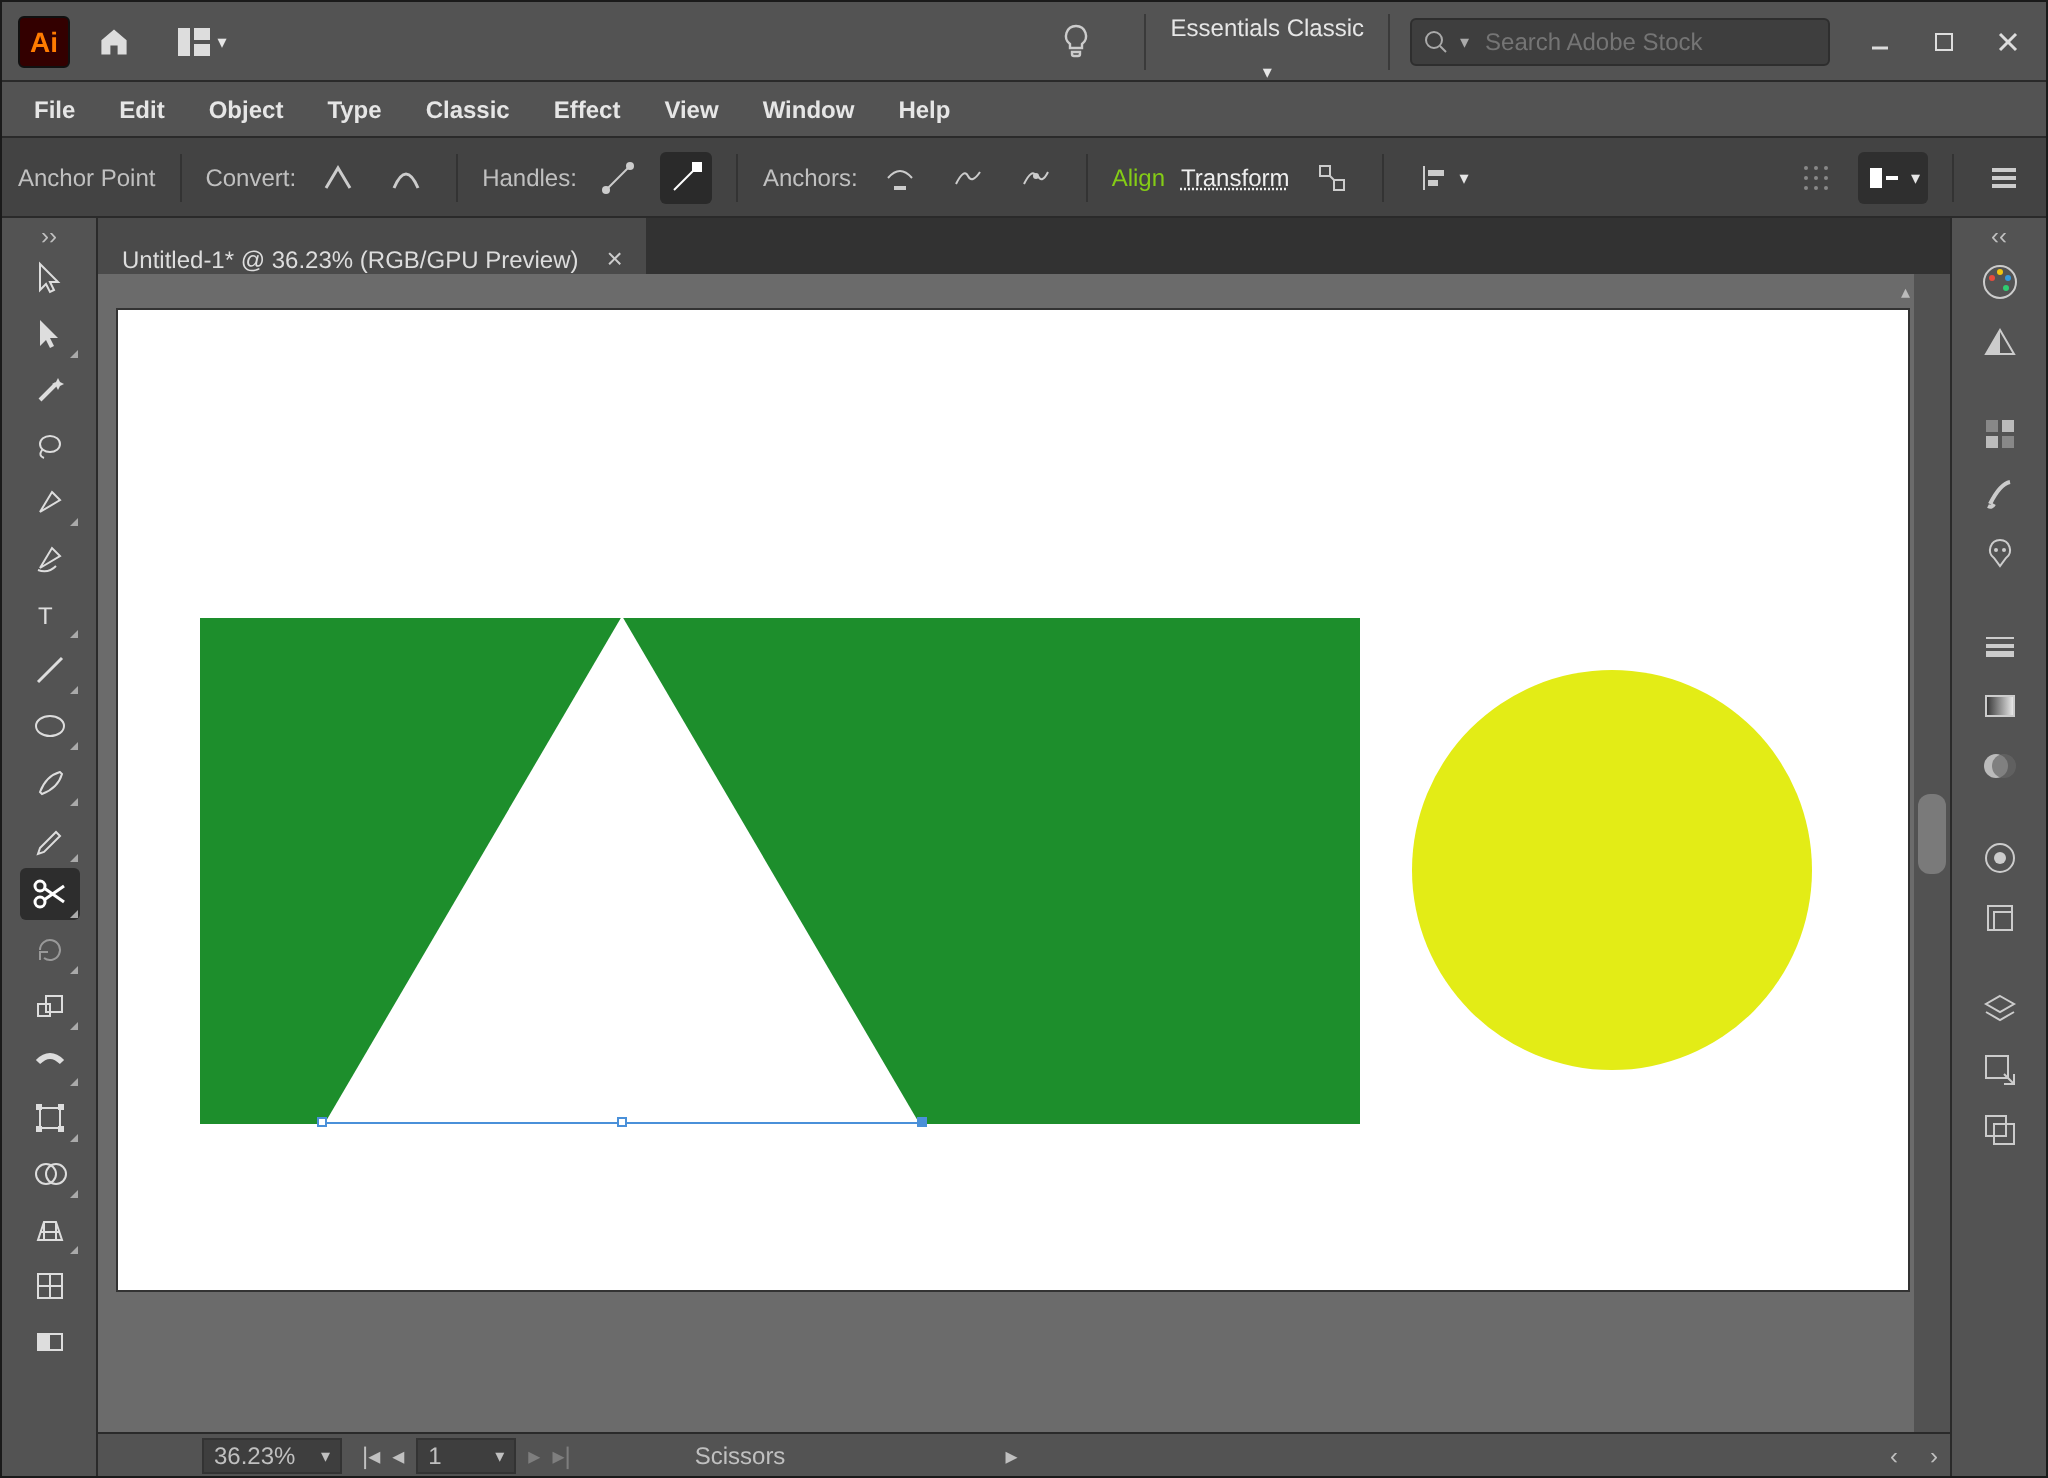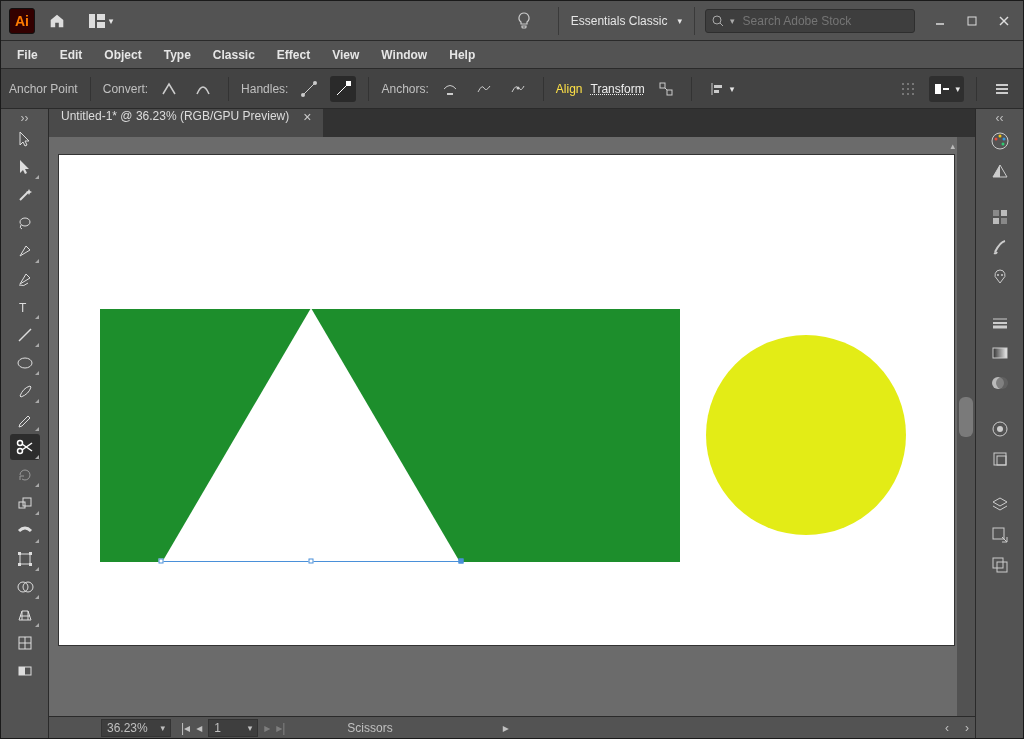--- a/index.html
+++ b/index.html
@@ -16,42 +16,42 @@
     --ai-bg:#330000;
   }
   *{box-sizing:border-box;font-family:"Segoe UI",Arial,sans-serif;font-size:12px;}
   body{margin:0;width:1024px;height:739px;background:var(--bg-dark);color:var(--fg);overflow:hidden;display:flex;flex-direction:column;border:1px solid #1a1a1a;}
   .titlebar{height:40px;background:var(--bg-med);display:flex;align-items:center;border-bottom:1px solid var(--sep);}
   .ai-badge{width:26px;height:26px;margin:0 6px 0 8px;background:var(--ai-bg);border:1px solid #111;border-radius:3px;display:flex;align-items:center;justify-content:center;color:var(--accent);font-weight:bold;font-size:14px;}
   .tb-btn{width:32px;height:32px;display:flex;align-items:center;justify-content:center;color:var(--fg);}
   .ws-switch{width:40px;height:28px;margin-left:8px;display:flex;align-items:center;justify-content:center;gap:4px;}
   .spacer{flex:1;}
   .bulb{margin-right:18px;}
-  .ws-drop{height:28px;padding:0 12px;display:flex;align-items:center;gap:10px;color:var(--fg);border-left:1px solid #3a3a3a;border-right:1px solid #3a3a3a;}
+  .ws-drop{height:28px;padding:0 12px;display:flex;align-items:center;gap:10px;color:var(--fg);border-left:1px solid #3a3a3a;border-right:1px solid #3a3a3a;flex-direction:column;}
   .search{margin:0 10px;width:210px;height:24px;background:#3e3e3e;border:1px solid #2e2e2e;border-radius:3px;display:flex;align-items:center;padding:0 6px;gap:6px;}
   .search input{flex:1;background:transparent;border:0;outline:0;color:var(--fg);}
   .winctrl{display:flex;gap:2px;margin-right:4px;}
   .winctrl div{width:30px;height:20px;display:flex;align-items:center;justify-content:center;color:var(--fg);}
   .menubar{height:28px;background:var(--bg-med);display:flex;align-items:center;padding:0 6px;gap:2px;border-bottom:1px solid var(--sep);}
   .menubar span{padding:4px 10px;font-weight:bold;}
   .ctrlbar{height:40px;background:var(--bg-dark);display:flex;align-items:center;padding:0 8px;gap:8px;border-bottom:1px solid var(--sep);}
   .ctrl-label{color:var(--fg-dim);}
   .ctrl-icon{width:26px;height:26px;display:flex;align-items:center;justify-content:center;border-radius:3px;}
   .ctrl-icon.selected{background:#2a2a2a;}
   .vsep{width:1px;height:24px;background:#333;margin:0 4px;}
   .ctrl-right{margin-left:auto;display:flex;align-items:center;gap:8px;}
   .main{flex:1;display:flex;min-height:0;}
   .toolcol{width:48px;background:var(--bg-med);display:flex;flex-direction:column;align-items:center;padding-top:2px;border-right:1px solid var(--sep);}
   .tool-expand{width:100%;height:14px;display:flex;align-items:center;justify-content:center;color:var(--fg-dim);}
   .tool{width:30px;height:26px;display:flex;align-items:center;justify-content:center;margin:1px 0;border-radius:3px;position:relative;}
   .tool.selected{background:#2d2d2d;}
   .tool .tri{position:absolute;right:1px;bottom:1px;width:0;height:0;border-left:4px solid transparent;border-bottom:4px solid #aaa;}
   .stage{flex:1;display:flex;flex-direction:column;min-width:0;}
   .doctab-row{height:28px;background:var(--bg-darker);display:flex;align-items:flex-end;}
-  .doctab{height:28px;background:var(--bg-panel);padding:0 12px;display:flex;align-items:flex-start;gap:14px;color:#ddd;}
+  .doctab{height:28px;background:var(--bg-panel);padding:0 12px;display:flex;align-items:flex-end;gap:14px;color:#ddd;}
   .doctab .x{color:#ccc;font-size:14px;}
   .canvas-wrap{flex:1;display:flex;min-height:0;}
   .canvas-bg{flex:1;background:var(--bg-canvas);position:relative;overflow:hidden;}
   .artboard{position:absolute;left:10px;top:18px;width:895px;height:490px;background:#fff;box-shadow:0 0 0 1px #333;}
   .g-rect{position:absolute;left:41px;top:154px;width:580px;height:253px;background:#1d8e2c;}
   .g-tri{position:absolute;left:102px;top:153px;width:0;height:0;border-left:150px solid transparent;border-right:150px solid transparent;border-bottom:256px solid #fff;}
   .sel-line{position:absolute;left:102px;top:406px;width:300px;height:0;border-top:1px solid #4a90d9;}
   .sel-pt{position:absolute;width:5px;height:5px;background:#fff;border:1px solid #4a90d9;transform:translate(-50%,-50%);} 
   .sel-pt.fill{background:#4a90d9;}
   .y-circ{position:absolute;left:647px;top:180px;width:200px;height:200px;border-radius:50%;background:#e3ec16;}
@@ -178,21 +178,21 @@
       </svg>
     </div>
   <div class="ctrl-icon">
       <svg width="18" height="18">
         <path d="M3 12 Q7 4 9 8" fill="none" stroke="#ccc"></path>
         <path d="M10 8 Q12 12 15 6" fill="none" stroke="#ccc"></path>
         <circle cx="9" cy="8" r="1.5" fill="#ccc"></circle>
       </svg>
     </div>
   <div class="vsep"></div>
-  <span style="color:#fde047">Align</span>
+  <span style="color:#84cc16">Align</span>
   <span style="color:#eee;text-decoration:underline dotted">Transform</span>
   <div class="ctrl-icon">
       <svg width="18" height="18">
         <rect x="3" y="3" width="5" height="5" fill="none" stroke="#ccc"></rect>
         <rect x="10" y="10" width="5" height="5" fill="none" stroke="#ccc"></rect>
         <line x1="8" y1="8" x2="10" y2="10" stroke="#ccc"></line>
       </svg>
     </div>
   <div class="vsep"></div>
   <div class="ctrl-icon" style="display:flex;gap:4px;width:auto;padding:0 4px;">

